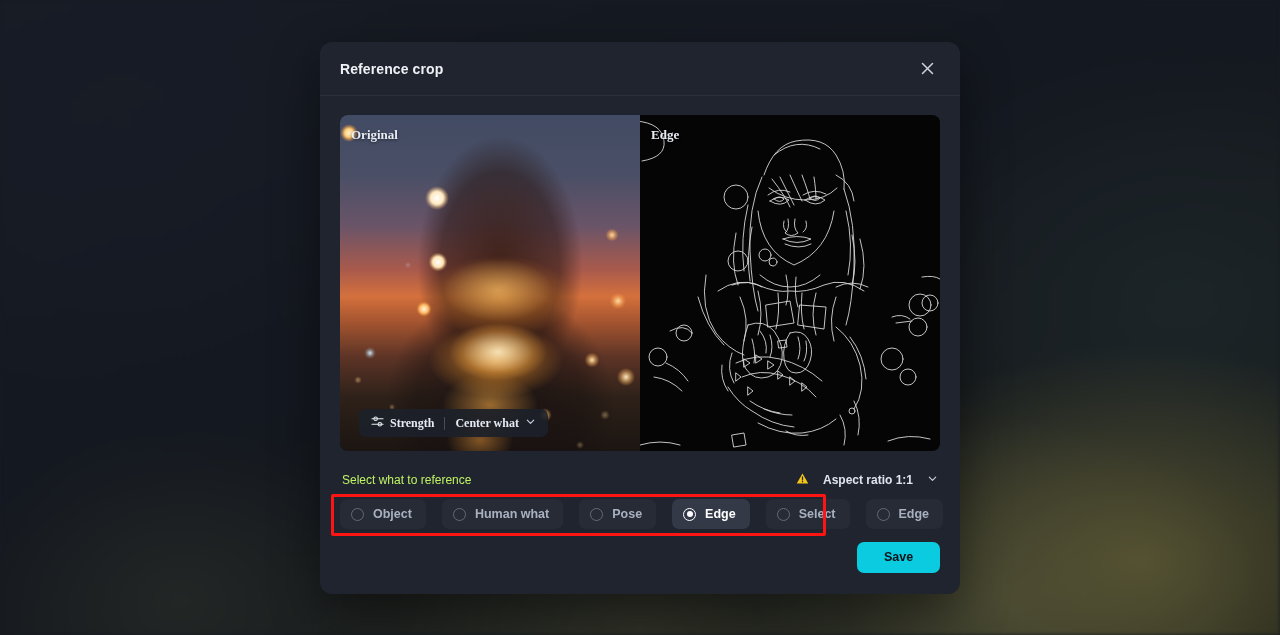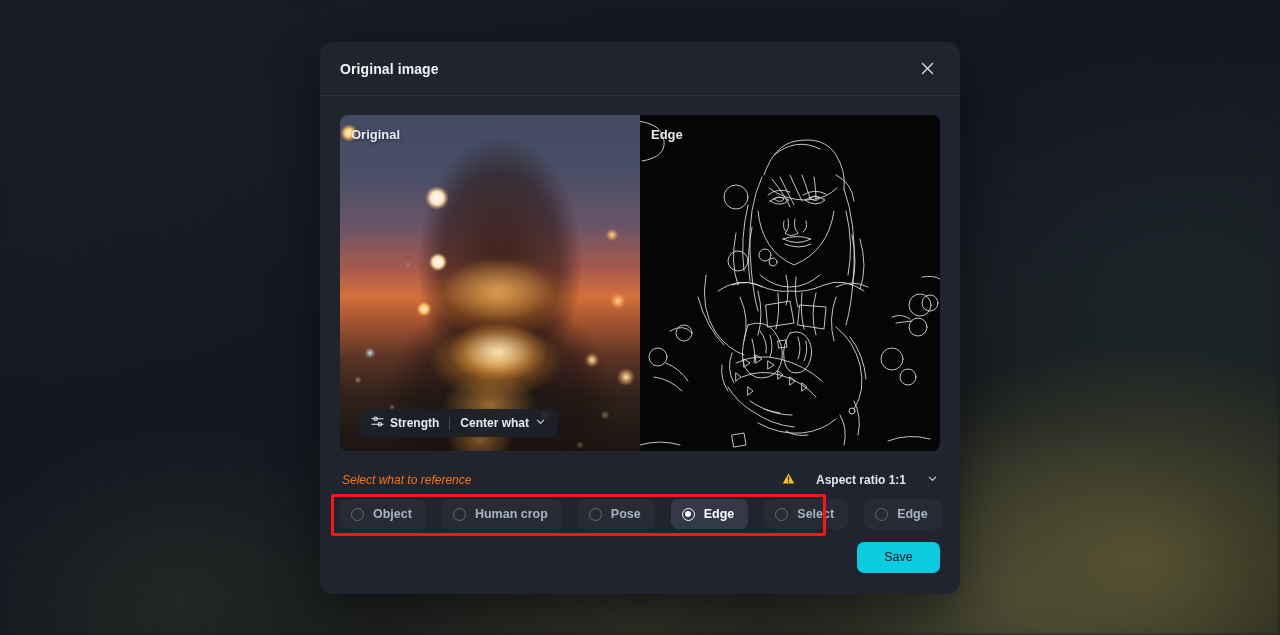--- a/index.html
+++ b/index.html
@@ -77,20 +77,21 @@
 
   
   .preview {
     position: relative;
     width: 600px;
     height: 336px;
     background: #13161d;
     border-radius: 8px;
     overflow: hidden;
     display: flex;
+    font-family: Liberation Serif, serif;
   }
 
   .pane {
     position: relative;
     width: 300px;
     height: 336px;
     overflow: hidden;
   }
 
   .pane-label {
@@ -199,28 +200,27 @@
   .options-head {
     display: flex;
     align-items: center;
     justify-content: space-between;
     margin-top: 21px;
     padding: 0 2px;
   }
 
   .options-label {
     font-size: 12px;
-    color: #f97316;
-    font-style: italic;
+    color: #bef264;
   }
 
   .aspect-ratio {
     display: flex;
     align-items: center;
-    gap: 21px;
+    gap: 14px;
     font-size: 12px;
     font-weight: bold;
     color: #dfe4ee;
     cursor: pointer;
   }
 
   .radio-row {
     position: relative;
     display: flex;
     gap: 16px;
@@ -299,33 +299,33 @@
 
   .save-btn {
     width: 83px;
     height: 31px;
     background: #0bcbe0;
     color: #0d1117;
     border: none;
     border-radius: 7px;
     font-family: "Liberation Sans", sans-serif;
     font-size: 12.5px;
-    font-weight: normal;
+    font-weight: bold;
     cursor: pointer;
   }
 </style>
 </head>
 <body>
 
 <div class="backdrop"></div>
 
 <div class="modal">
 
   <div class="modal-header">
-    <div class="modal-title">Original image</div>
+    <div class="modal-title">Reference crop</div>
     <div class="close-btn">
       <svg width="13" height="13" viewBox="0 0 13 13" aria-hidden="true">
         <path d="M1.5 1.5 L11.5 11.5 M11.5 1.5 L1.5 11.5" stroke="currentColor" stroke-width="1.5" stroke-linecap="round"></path>
       </svg>
     </div>
   </div>
 
   <div class="modal-body">
 
     <div class="preview">
@@ -479,21 +479,21 @@
     <div class="radio-chip">
           <span class="radio-mark">
             <span class="radio-dot"></span>
           </span>
           <span>Object</span>
         </div>
         <div class="radio-chip">
           <span class="radio-mark">
             <span class="radio-dot"></span>
           </span>
-          <span>Human crop</span>
+          <span>Human what</span>
         </div>
         <div class="radio-chip">
           <span class="radio-mark">
             <span class="radio-dot"></span>
           </span>
           <span>Pose</span>
         </div>
         <div class="radio-chip selected">
           <span class="radio-mark">
             <span class="radio-dot"></span>

